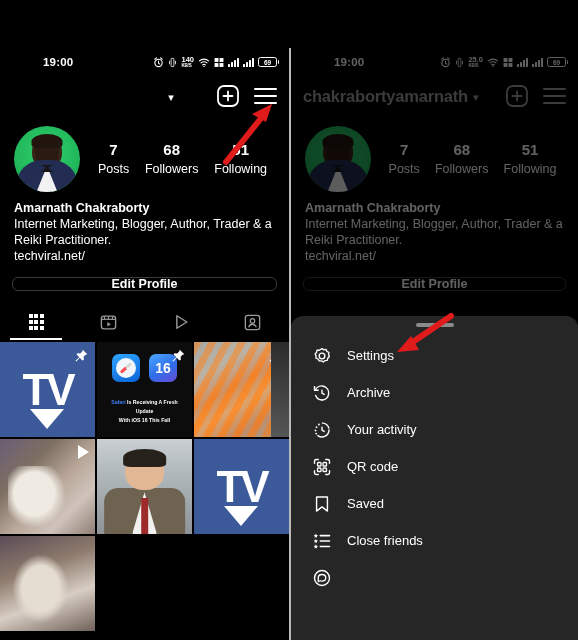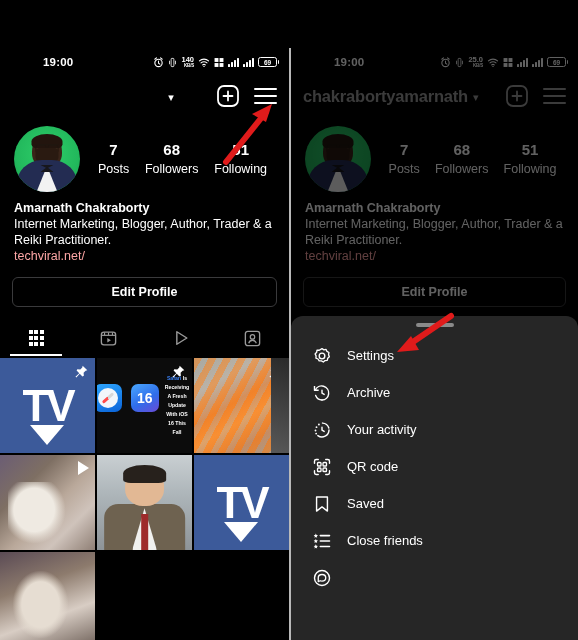--- a/index.html
+++ b/index.html
@@ -14,21 +14,21 @@
   .phone.right { border-left: 2px solid #b9b9b9; }
 
   
   .statusbar {
     height: 28px; display: flex; align-items: center;
     padding: 0 10px 0 0; color: #fff;
   }
   .status-time { font-size: 11.5px; font-weight: 700; letter-spacing: .2px; margin-left: 43px; }
   .status-right { margin-left: auto; display: flex; align-items: center; gap: 4px; }
   .si { display: block; }
-  .netspeed { display: flex; flex-direction: column; align-items: flex-end; line-height: 1; }
+  .netspeed { display: flex; flex-direction: column; align-items: flex-start; line-height: 1; }
   .netspeed b { font-size: 7.5px; font-weight: 700; }
   .netspeed i { font-size: 4.5px; font-style: normal; font-weight: 700; letter-spacing: -.2px; }
   .bars { display: flex; align-items: flex-end; gap: 1px; height: 9px; }
   .bars span { width: 2px; background: #fff; border-radius: .5px; }
   .bars span:nth-child(1){height:3px}.bars span:nth-child(2){height:5px}
   .bars span:nth-child(3){height:7px}.bars span:nth-child(4){height:9px}
   .battery { display: flex; align-items: center; }
   .battery .shell {
     width: 19px; height: 10px; border: 1.2px solid #fff; border-radius: 2.5px;
     display: flex; align-items: center; justify-content: center;
@@ -73,24 +73,24 @@
     background:#17171c; clip-path: polygon(0 0,42% 40%,0 100%,100% 100%,58% 40%,100% 0); }
 
   .stats { display: flex; flex: 1; justify-content: space-around; padding-left: 10px; }
   .stat { text-align: center; }
   .stat .num { color: #fff; font-size: 15px; font-weight: 700; line-height: 20px; }
   .stat .lbl { color: #fff; font-size: 12.5px; line-height: 18px; }
 
   .bio { padding: 8px 14px 0 14px; }
   .bio .name { color: #fff; font-size: 12.5px; font-weight: 700; line-height: 17px; }
   .bio .desc { color: #fff; font-size: 12.5px; line-height: 15.5px; }
-  .bio .link { color: #fca5a5; font-size: 12.5px; line-height: 17px; }
+  .bio .link { color: #ffffff; font-size: 12.5px; line-height: 17px; }
 
   .edit-btn {
-    margin: 12px 12px 0 12px; height: 30px; border: 1px solid #3a3a3c; border-radius: 6px;
+    margin: 12px 12px 0 12px; height: 14px; border: 1px solid #3a3a3c; border-radius: 6px;
     color: #fff; font-size: 12.5px; font-weight: 700;
     display: flex; align-items: center; justify-content: center; background: transparent;
   }
 
   
   .tabs { display: flex; margin-top: 13px; height: 36px; }
   .tab { flex: 1; display: flex; align-items: center; justify-content: center; position: relative; }
   .tab.active:after { content:""; position:absolute; bottom:0; left:14%; right:14%; height:2px; background:#fff; }
   .grid-ic { display: grid; grid-template-columns: repeat(3,4px); grid-template-rows: repeat(3,4px); gap: 1.6px; }
   .grid-ic i { background: #fff; display:block; }
@@ -99,21 +99,21 @@
   .postgrid { display: grid; grid-template-columns: repeat(3, 1fr); gap: 2px; margin-top: 2px; }
   .cell { position: relative; width: 100%; padding-top: 100%; overflow: hidden; background: #6d28d9; }
   .cell > .inner { position: absolute; inset: 0; }
   .pin { position: absolute; top: 6px; right: 6px; width: 16px; height: 16px; }
   .playic { position: absolute; top: 6px; right: 6px; width: 0; height: 0;
     border-left: 11px solid #fff; border-top: 7px solid transparent; border-bottom: 7px solid transparent; }
   .tvtile { background: #3c5a9a; display:flex; align-items:center; justify-content:center; }
   .tvmark { color:#fff; font-weight:800; font-size:44px; letter-spacing:-3px; position:relative; }
   .tvmark:after { content:""; position:absolute; left:50%; bottom:-14px; transform:translateX(-50%);
     border-left:17px solid transparent; border-right:17px solid transparent; border-top:20px solid #fff; }
-  .safari-tile { background:#0c0c0c; display:flex; flex-direction:row; align-items:center; justify-content:center; }
+  .safari-tile { background:#0c0c0c; display:flex; flex-direction:column; align-items:center; justify-content:center; }
   .safari-row { display:flex; gap:9px; margin-bottom:16px; }
   .safari-ic { width:28px;height:28px;border-radius:7px;
     background:linear-gradient(160deg,#2ea7ff,#0a63d8); display:flex;align-items:center;justify-content:center;}
   .safari-ic .dial{width:20px;height:20px;border-radius:50%;background:#f2f6fa;position:relative;}
   .safari-ic .dial:after{content:"";position:absolute;left:50%;top:50%;width:14px;height:3px;
     background:linear-gradient(90deg,#ff4b4b 50%,#d8d8d8 50%);transform:translate(-50%,-50%) rotate(-42deg);border-radius:2px;}
   .ios-ic{width:28px;height:28px;border-radius:7px;background:linear-gradient(150deg,#4aa8ff,#2f6dea 55%,#6a4bd8);
     color:#fff;font-size:14px;font-weight:700;display:flex;align-items:center;justify-content:center;}
   .safari-cap { text-align:center; font-size:5.2px; font-weight:700; color:#fff; line-height:9px; padding:0 6px; }
   .safari-cap b { color:#3b82f6; }

